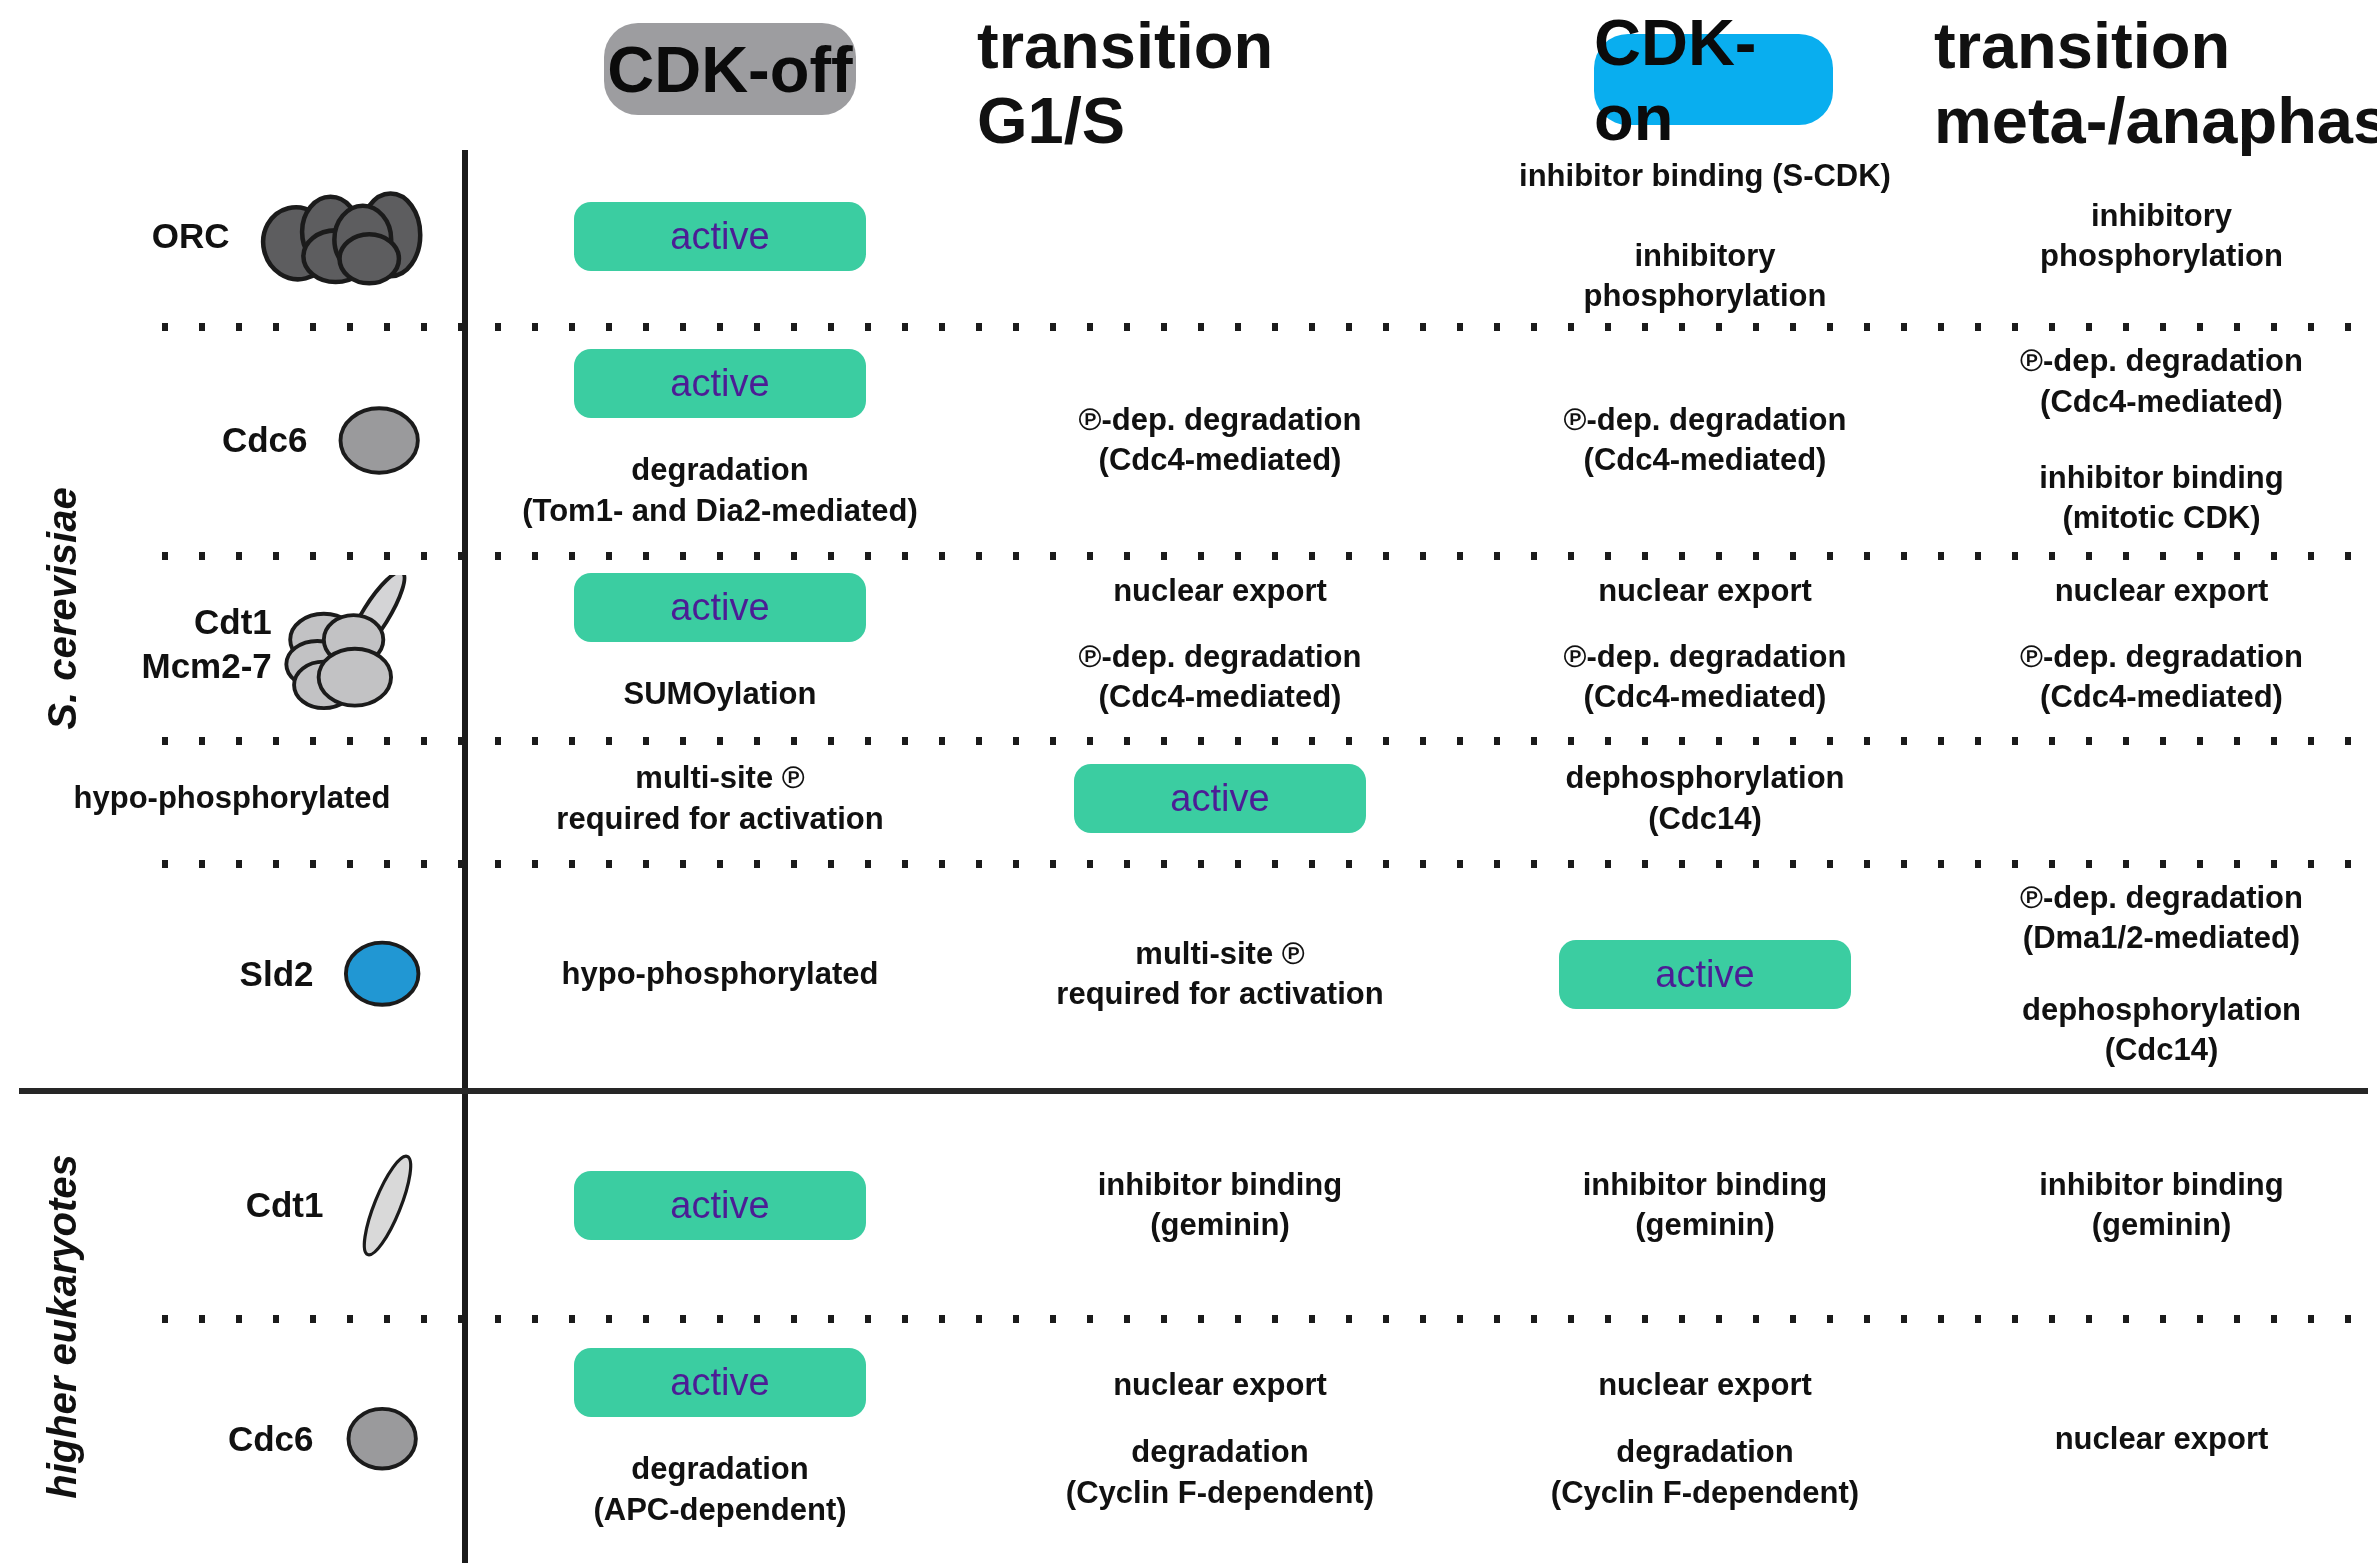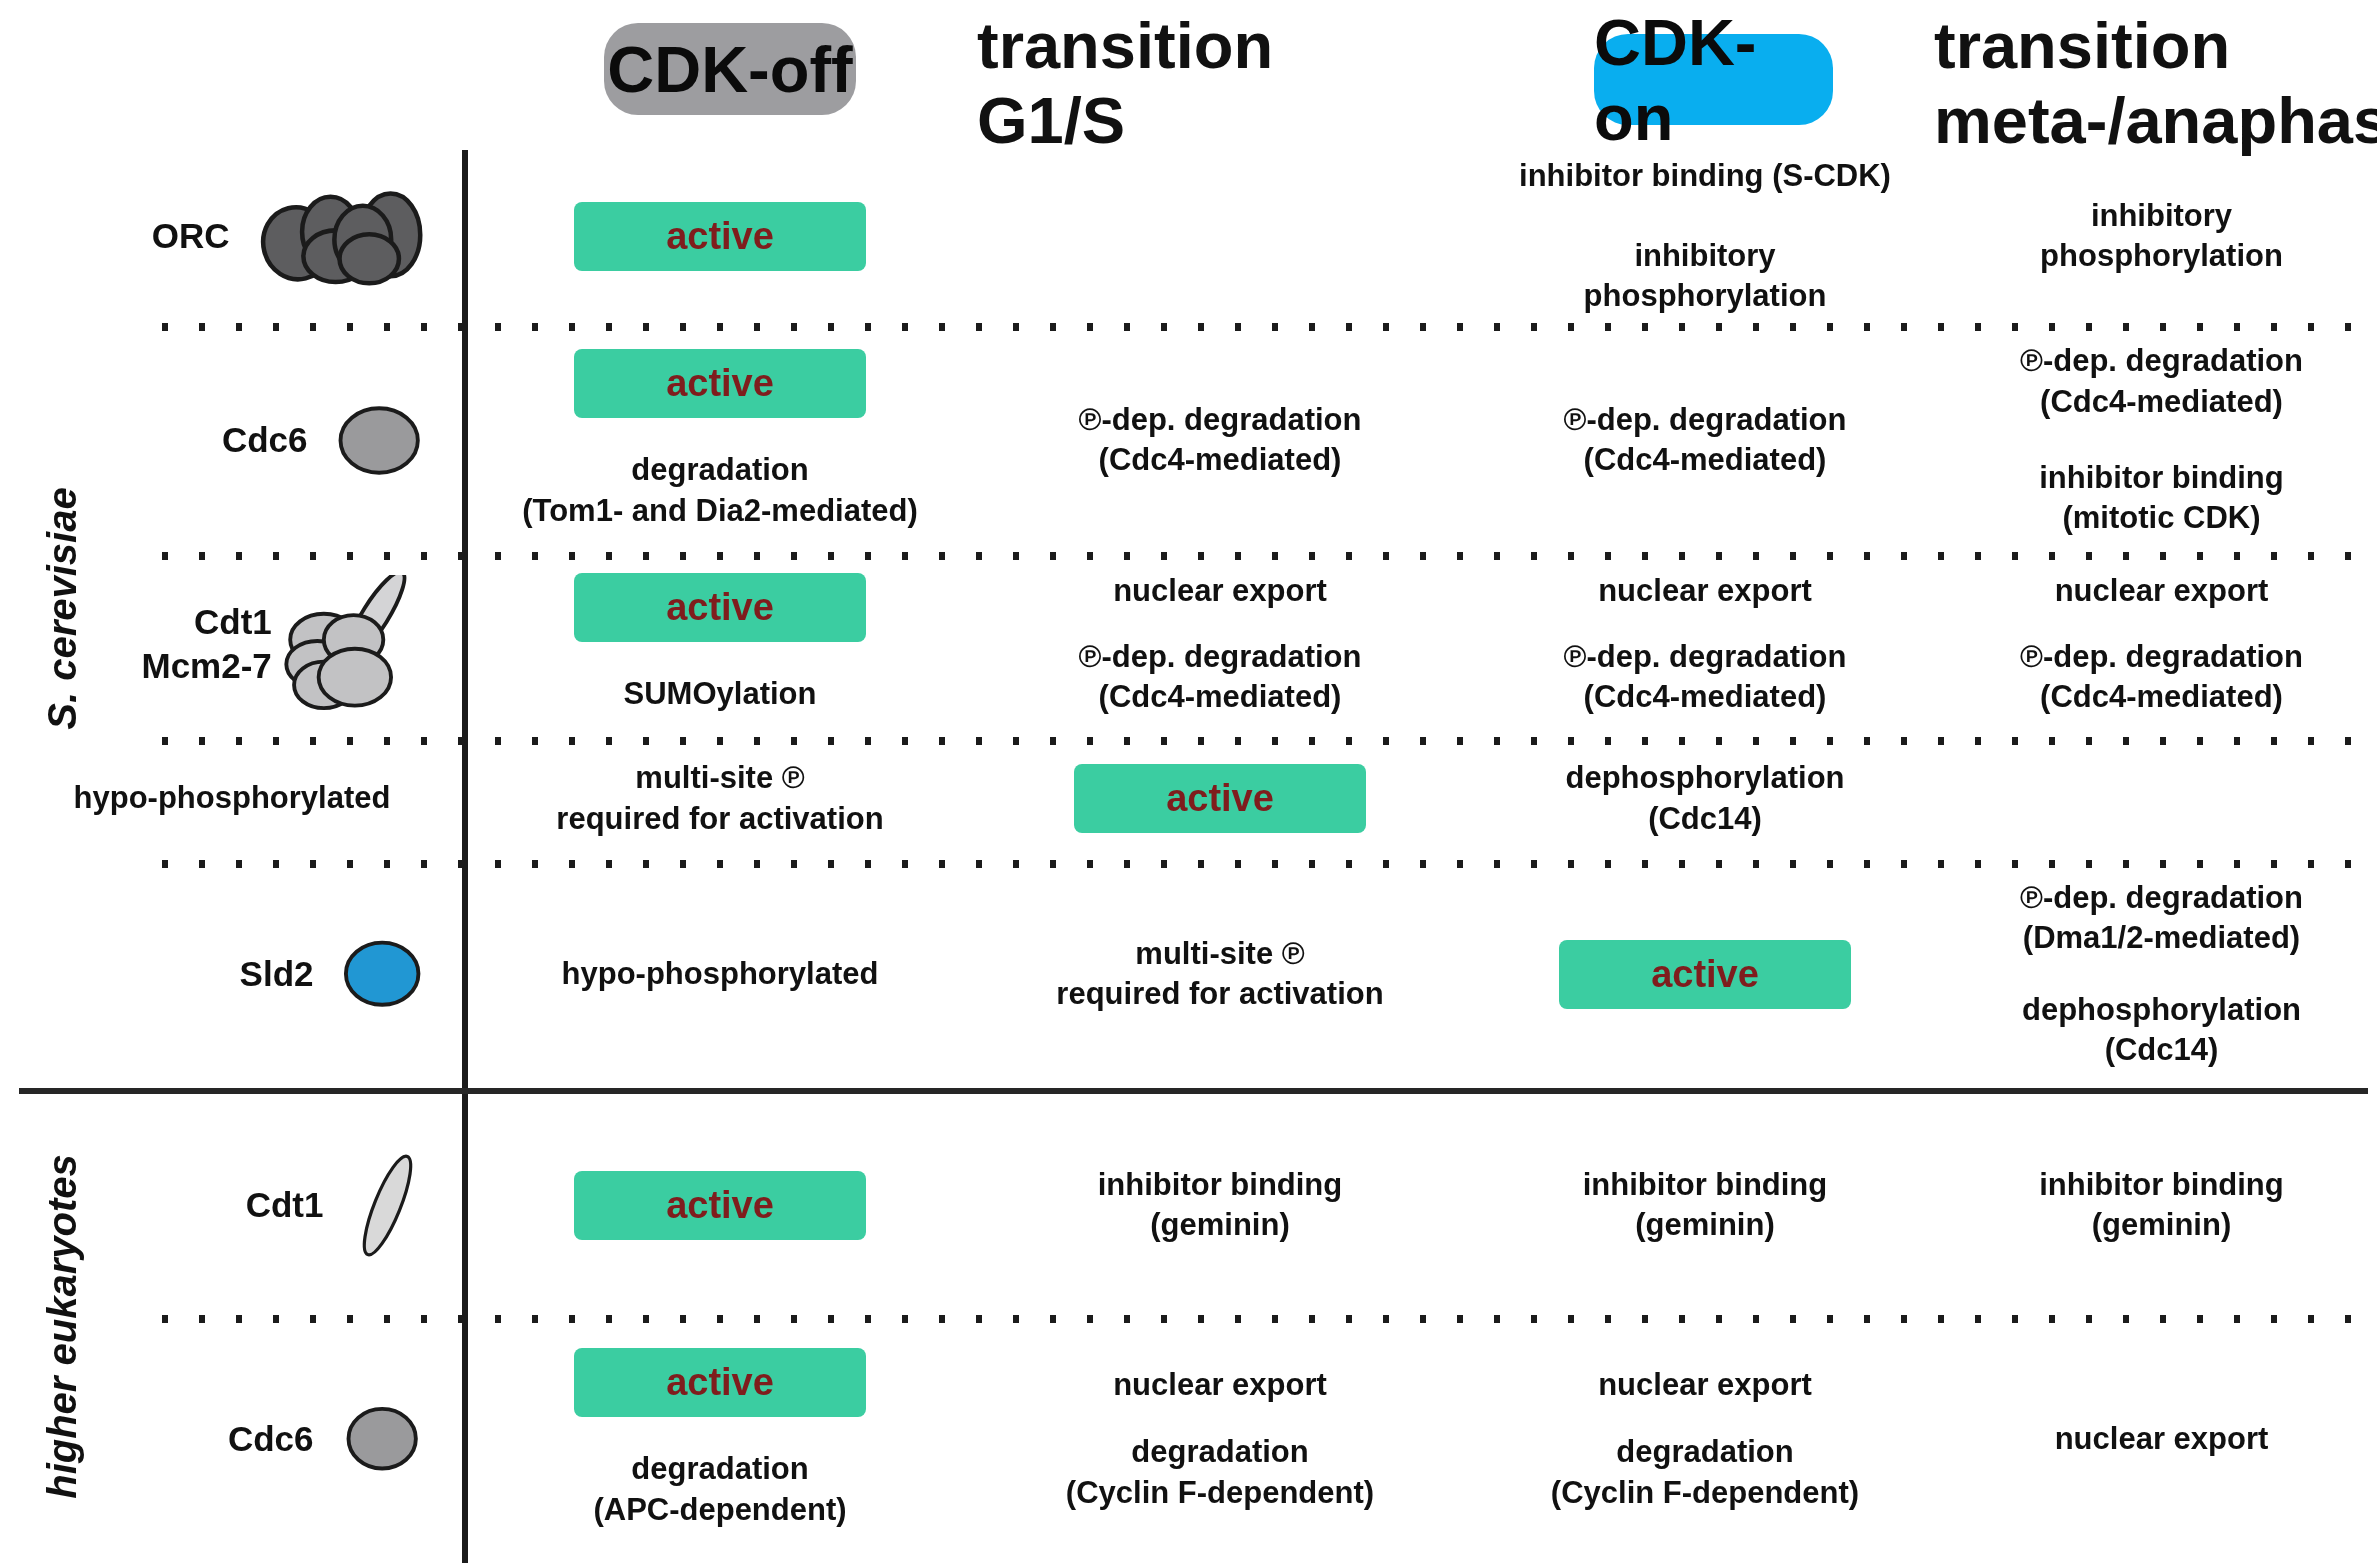--- a/index.html
+++ b/index.html
@@ -28,23 +28,23 @@
     position:absolute;left:0;width:2377px;
     display:grid;grid-template-columns:464px 512px 488px 482px 431px;
   }
   .cell{
     display:flex;flex-direction:column;align-items:center;justify-content:center;
     gap:32px;text-align:center;padding:6.5px 9px;box-sizing:border-box;
   }
   .block{display:flex;flex-direction:column;}
   .ln{font-weight:bold;font-size:31px;line-height:1.3;color:#111;}
   .pill{
-    width:292px;height:69px;border-radius:8px;background:#3bcda1;color:#7f1d1d;
+    width:292px;height:69px;border-radius:17px;background:#3bcda1;color:#4c1d95;
     display:flex;align-items:center;justify-content:center;
-    font-weight:bold;font-size:38px;flex:0 0 auto;
+    font-weight:normal;font-size:38px;flex:0 0 auto;
   }
   .label-cell{
     flex-direction:row;justify-content:flex-end;align-items:center;
     padding-right:41px;gap:28.5px;padding-left:48px;
   }
   .row-label{font-weight:bold;font-size:35px;line-height:1.25;text-align:right;color:#111;}
   .icon{flex:0 0 auto;}
   
   .vline{position:absolute;left:462px;top:150px;width:5.8px;height:1413px;background:#1b1b1b;}
   .dots{

